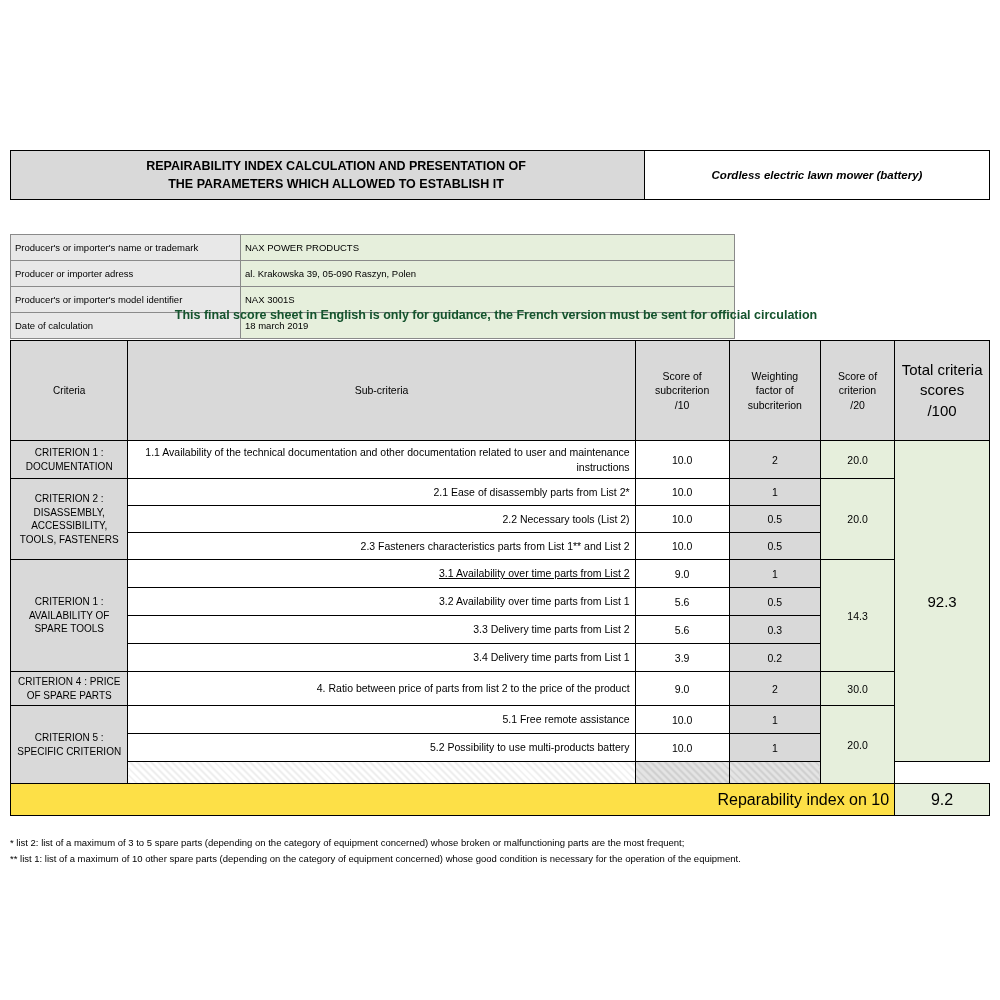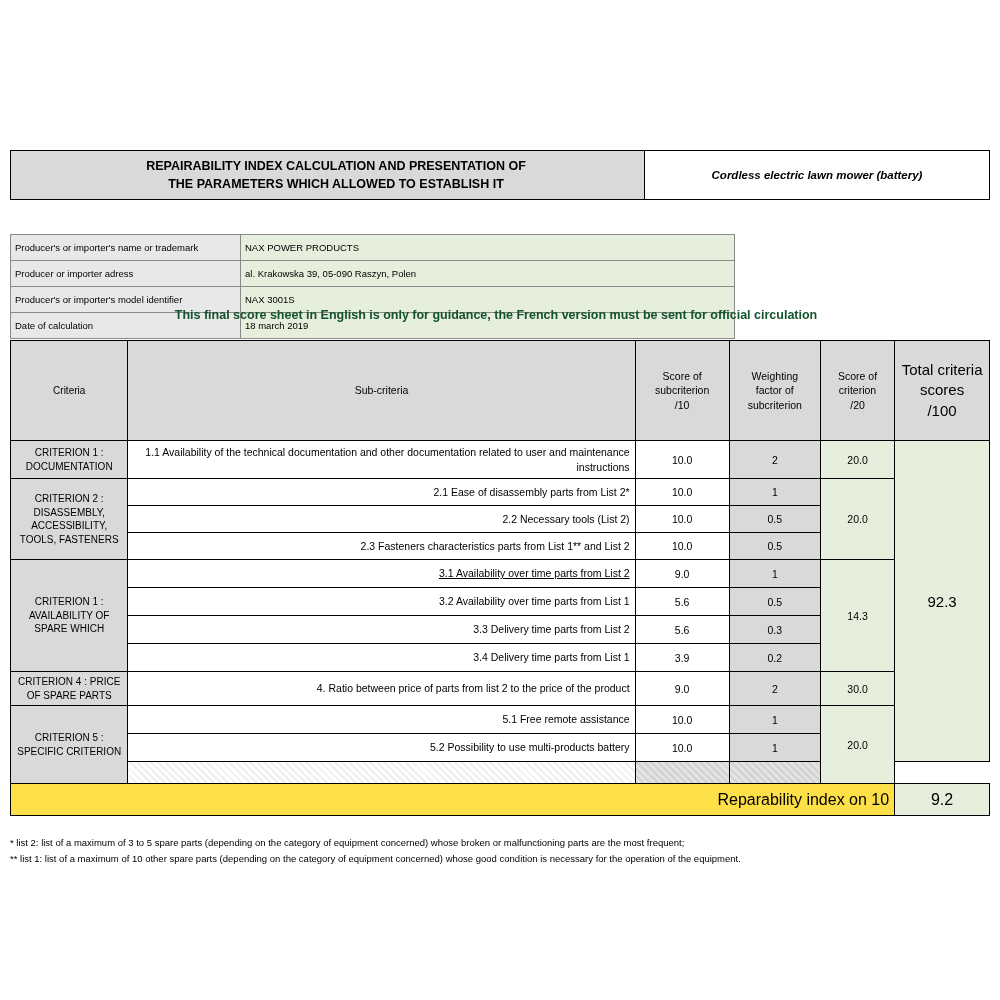--- a/index.html
+++ b/index.html
@@ -297,21 +297,21 @@
       <tr>
         <td class="sub-cell" style="height:27px;">2.3 Fasteners characteristics parts from List 1** and List 2</td>
         <td class="score-cell">10.0</td>
         <td class="weight-cell">0.5</td>
       </tr>
 
       <tr>
         <td class="crit-cell" rowspan="4">
           <span class="l">CRITERION 1 :</span>
           <span class="l">AVAILABILITY OF</span>
-          <span class="l">SPARE WHICH</span>
+          <span class="l">SPARE TOOLS</span>
         </td>
         <td class="sub-cell" style="height:28px;text-decoration:underline;">3.1 Availability over time parts from List 2</td>
         <td class="score-cell">9.0</td>
         <td class="weight-cell">1</td>
         <td class="crit-score-cell" rowspan="4">14.3</td>
       </tr>
       <tr>
         <td class="sub-cell" style="height:28px;">3.2 Availability over time parts from List 1</td>
         <td class="score-cell">5.6</td>
         <td class="weight-cell">0.5</td>

